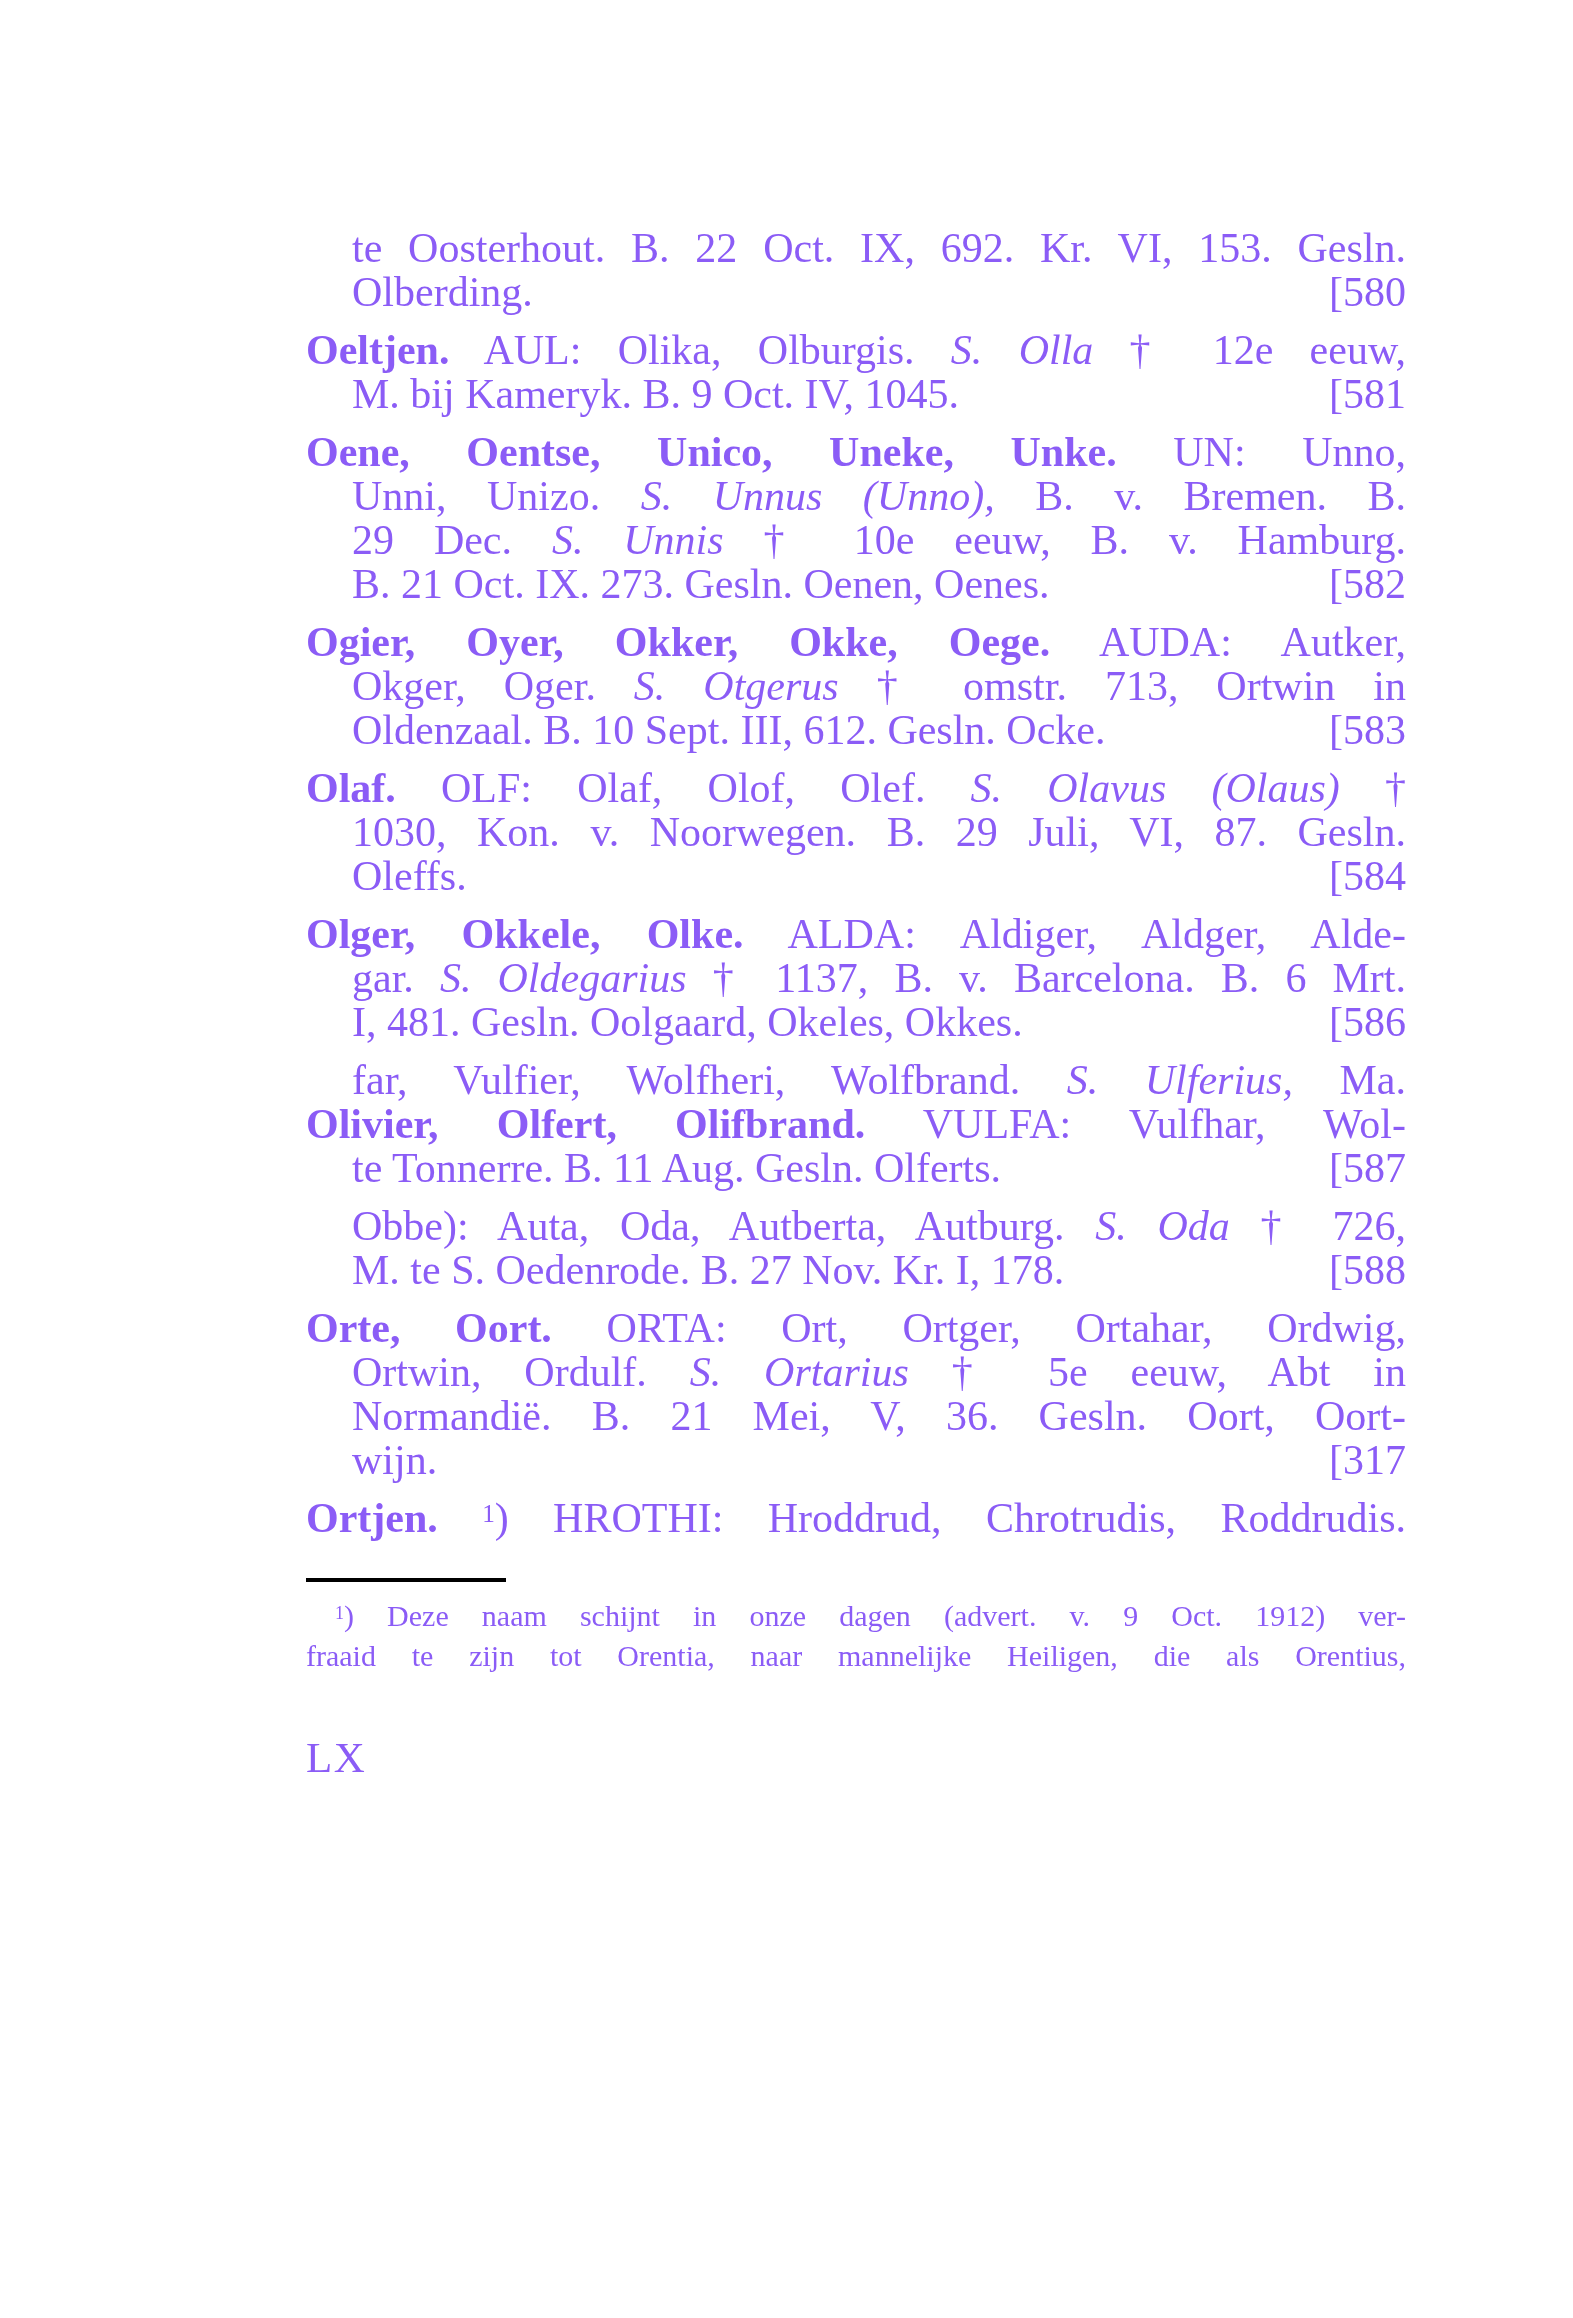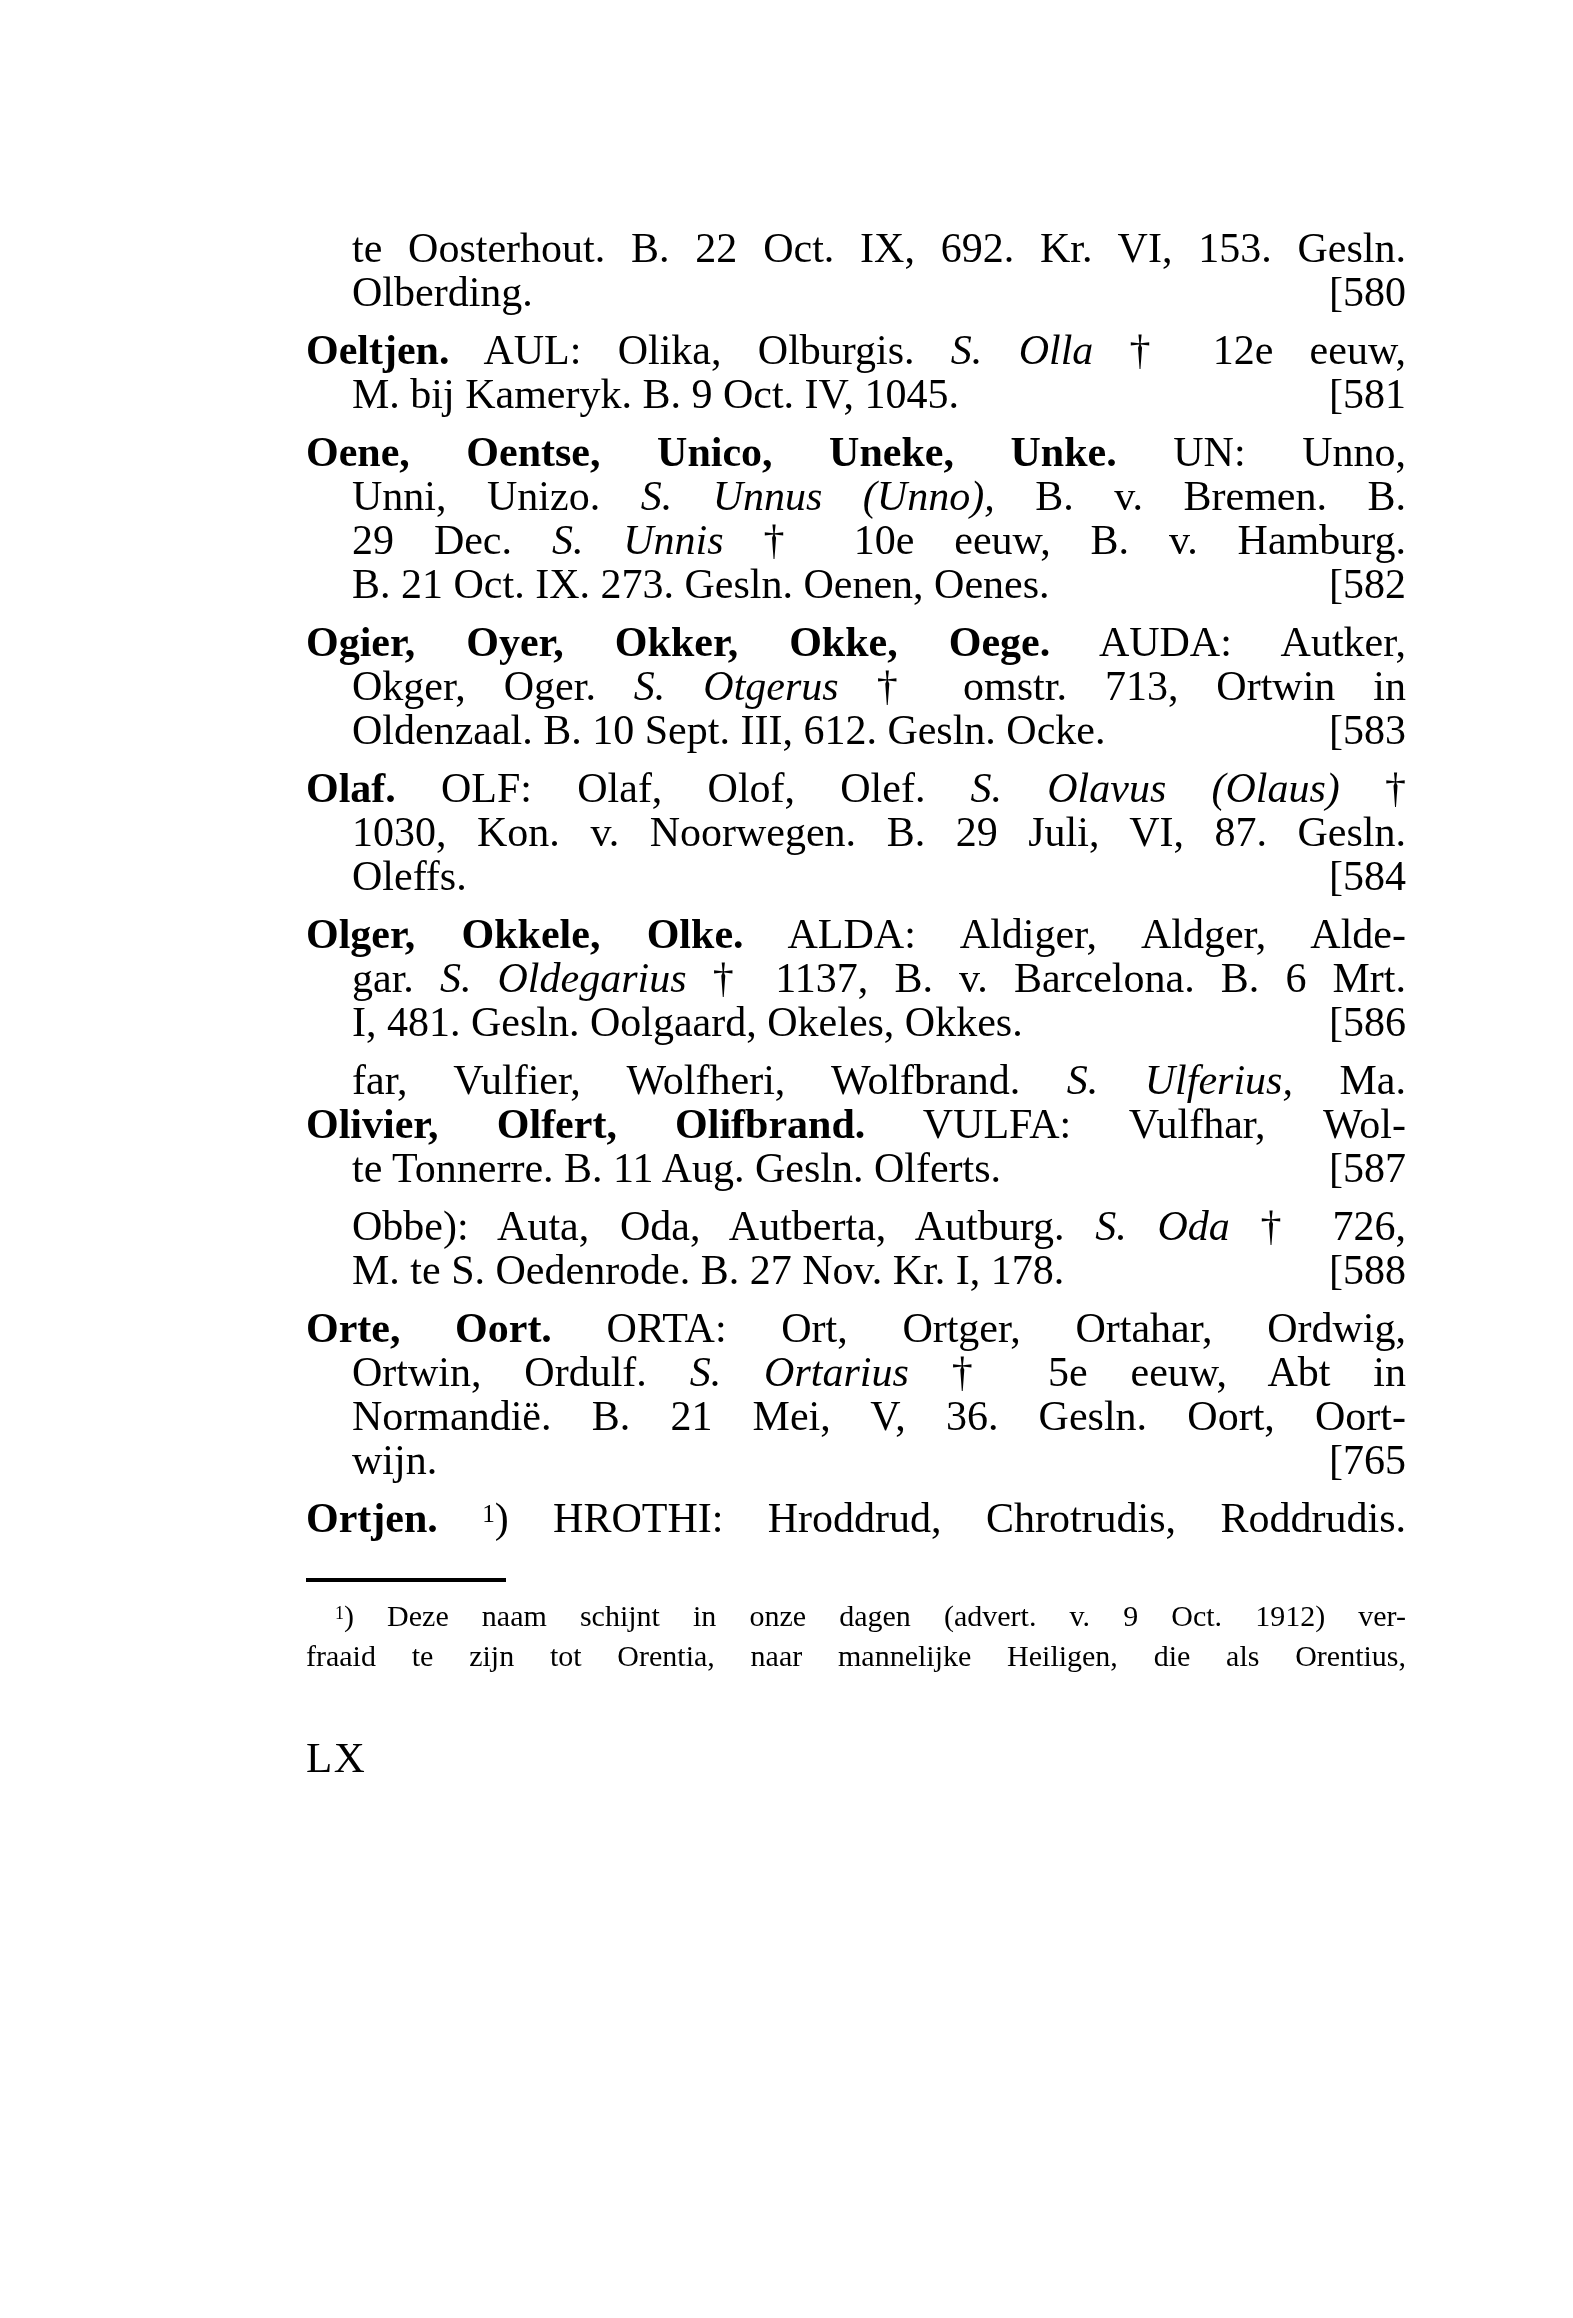--- a/index.html
+++ b/index.html
@@ -9,21 +9,21 @@
   }
   body {
     width: 1573px;
     height: 2319px;
     position: relative;
   }
   .page {
     position: absolute;
     inset: 0;
     background: #ffffff;
-    color: #000000;
+    color: #8b5cf6;
     font-family: "Liberation Serif", "DejaVu Serif", serif;
   }
   .column {
     position: absolute;
     left: 306px;
     top: 226px;
     width: 1100px;
     font-size: 42px;
     line-height: 44px;
   }
@@ -108,21 +108,21 @@
           <div class="line indent lastline"><span class="num">[587</span><span class="roman">te Tonnerre. B. 11 Aug. Gesln. Olferts.</span></div>
         </div>
         <div class="entry">
           <div class="line indent"><span class="roman">Obbe): Auta, Oda, Autberta, Autburg. </span><span class="ital">S. Oda</span><span class="roman"> † 726,</span></div>
           <div class="line indent lastline"><span class="num">[588</span><span class="roman">M. te S. Oedenrode. B. 27 Nov. Kr. I, 178.</span></div>
         </div>
         <div class="entry">
           <div class="line"><span class="bold">Orte, Oort.</span><span class="roman"> ORTA: Ort, Ortger, Ortahar, Ordwig,</span></div>
           <div class="line indent"><span class="roman">Ortwin, Ordulf. </span><span class="ital">S. Ortarius</span><span class="roman"> † 5e eeuw, Abt in</span></div>
           <div class="line indent"><span class="roman">Normandië. B. 21 Mei, V, 36. Gesln. Oort, Oort-</span></div>
-          <div class="line indent lastline"><span class="num">[765</span><span class="roman">wijn.</span></div>
+          <div class="line indent lastline"><span class="num">[317</span><span class="roman">wijn.</span></div>
         </div>
         <div class="entry">
           <div class="line"><span class="bold">Ortjen. </span><sup class="sup">1</sup><span class="roman">) HROTHI: Hroddrud, Chrotrudis, Roddrudis.</span></div>
         </div>
       </div>
     <div class="footnote-rule"></div>
     <div class="footnote" id="footnote">
         <div class="line indent"><sup class="sup">1</sup><span class="roman">) Deze naam schijnt in onze dagen (advert. v. 9 Oct. 1912) ver-</span></div>
         <div class="line"><span class="roman">fraaid te zijn tot Orentia, naar mannelijke Heiligen, die als Orentius,</span></div>
       </div>

